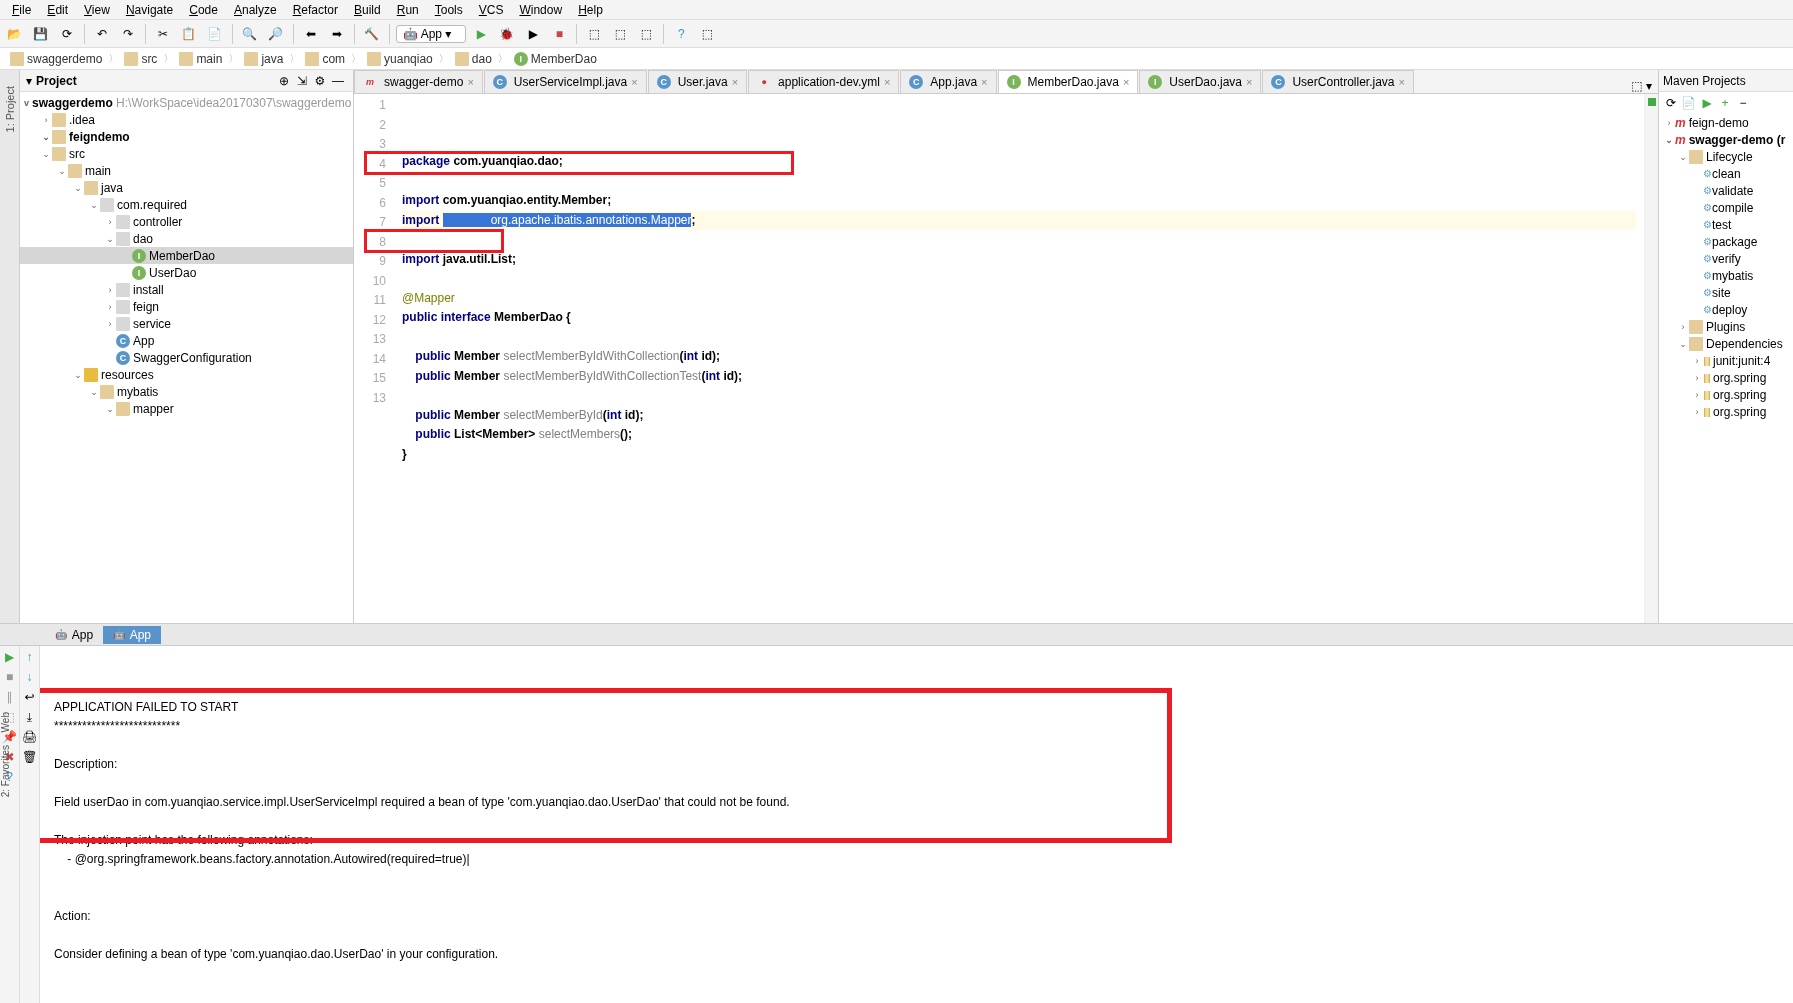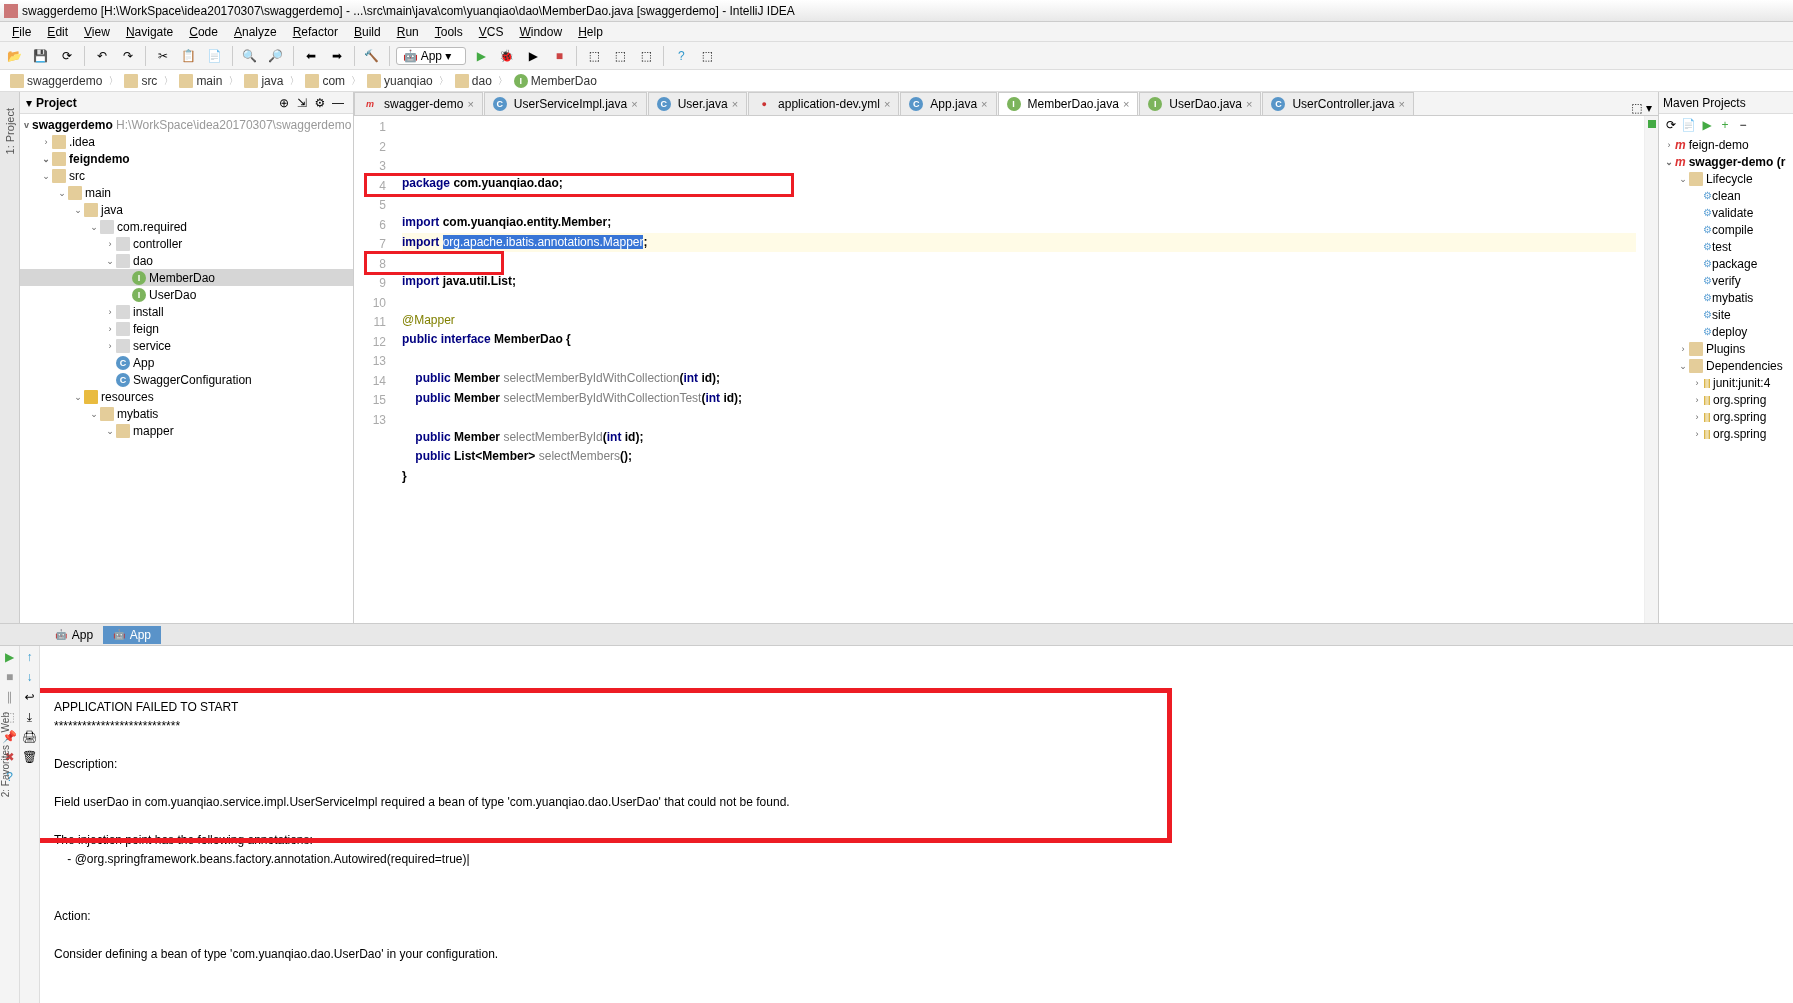--- a/index.html
+++ b/index.html
@@ -40,21 +40,21 @@
 .ed-tab { height: 23px; padding: 3px 8px; border: 1px solid #ccc; border-bottom: none; margin-right: 1px; background: #ededed; display: flex; align-items: center; gap: 4px; cursor: pointer; font-size: 11px; }
 .ed-tab.active { background: #fff; }
 .ed-tab .close { color: #888; font-size: 11px; }
 .editor-body { flex: 1; display: flex; background: #fff; overflow: hidden; font-family: Consolas, Monaco, monospace; font-size: 13px; }
 .gutter { width: 40px; text-align: right; color: #aaa; padding: 2px 8px 2px 0; background: #fff; }
 .code-content { flex: 1; padding: 2px 8px; white-space: pre; position: relative; }
 .code-line { height: 19.5px; line-height: 19.5px; }
 .kw { color: #000080; font-weight: bold; }
 .an { color: #808000; }
 .pkg-ref { color: #000; font-weight: bold; }
-.sel { background: #3875d6; color: #fff; }
+.sel { background: #3875d6; color: #fff; padding-left: 48px; }
 .gray { color: #808080; }
 .hl-line { background: #fffbe6; }
 .redbox { position: absolute; border: 3px solid #ed1c24; pointer-events: none; }
 .right-pane { width: 135px; background: #fff; border-left: 1px solid #ccc; display: flex; flex-direction: column; }
 .maven-header { height: 22px; background: #f4f4f4; border-bottom: 1px solid #ddd; display: flex; align-items: center; padding: 0 4px; font-size: 11px; }
 .maven-toolbar { height: 22px; display: flex; align-items: center; padding: 0 4px; gap: 2px; }
 .maven-tree { flex: 1; overflow: auto; font-size: 11px; }
 .mv-node { display: flex; align-items: center; height: 17px; padding-left: 2px; white-space: nowrap; }
 .mv-gear { color: #5a9fd4; font-size: 10px; }
 .mv-bold { font-weight: bold; }
@@ -67,24 +67,20 @@
 .run-rail { width: 20px; background: #f4f4f4; border-right: 1px solid #ddd; display: flex; flex-direction: column; align-items: center; padding: 4px 0; gap: 6px; }
 .run-rail2 { width: 20px; background: #f4f4f4; border-right: 1px solid #ddd; display: flex; flex-direction: column; align-items: center; padding: 4px 0; gap: 6px; }
 .run-rail span, .run-rail2 span { cursor: pointer; font-size: 12px; }
 .console { flex: 1; background: #fff; padding: 6px 14px; font-family: Consolas, Monaco, monospace; font-size: 14px; white-space: pre; position: relative; overflow: hidden; }
 </style>
 </head>
 <body>
 
 <div class="window">
 
-  <div class="titlebar">
-    <div class="titlebar-icon"></div>
-    <span>swaggerdemo [H:\WorkSpace\idea20170307\swaggerdemo] - ...\src\main\java\com\yuanqiao\dao\MemberDao.java [swaggerdemo] - IntelliJ IDEA</span>
-  </div>
 
   <div class="menubar" id="menubar">
       <span><u>F</u>ile</span>
       <span><u>E</u>dit</span>
       <span><u>V</u>iew</span>
       <span><u>N</u>avigate</span>
       <span><u>C</u>ode</span>
       <span><u>A</u>nalyze</span>
       <span><u>R</u>efactor</span>
       <span><u>B</u>uild</span>

